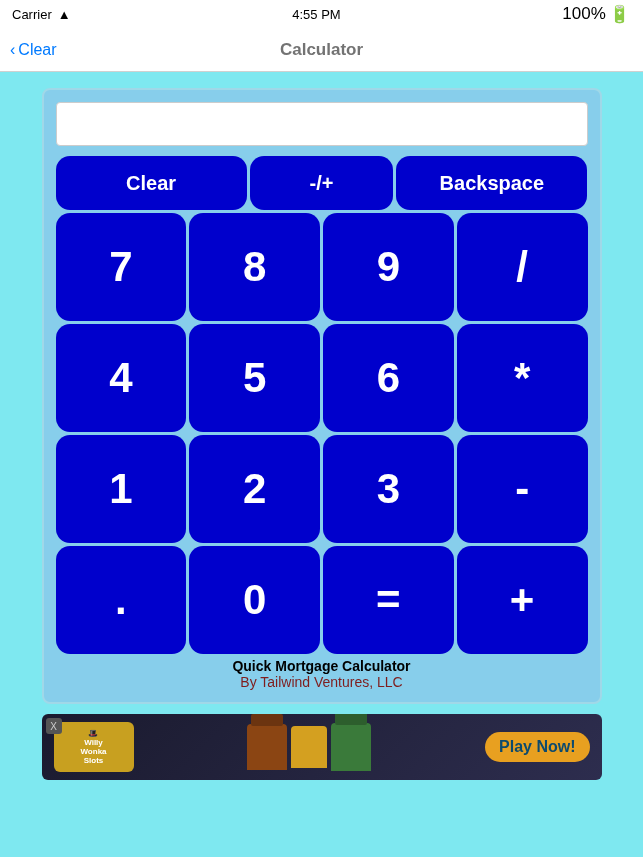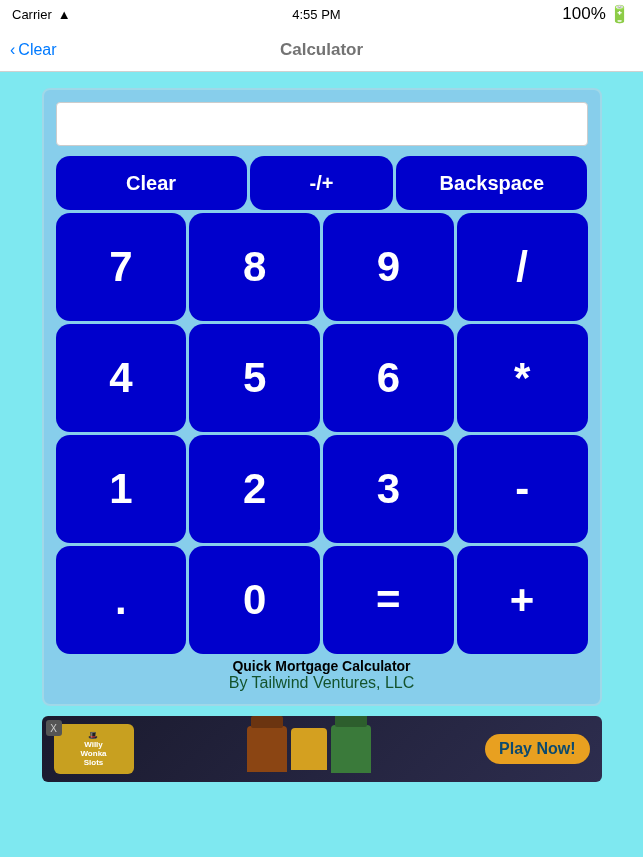--- a/index.html
+++ b/index.html
@@ -145,22 +145,22 @@
     .footer-text {
       text-align: center;
       margin-top: 4px;
     }
     .app-name {
       font-size: 14px;
       font-weight: bold;
       color: #000;
     }
     .app-author {
-      font-size: 16px;
-      color: #14532d;
+      font-size: 14px;
+      color: #7f1d1d;
     }
 
     
     .ad-banner {
       width: 560px;
       height: 66px;
       background: #2a2a3e;
       border-radius: 6px;
       margin-top: 10px;
       display: flex;

